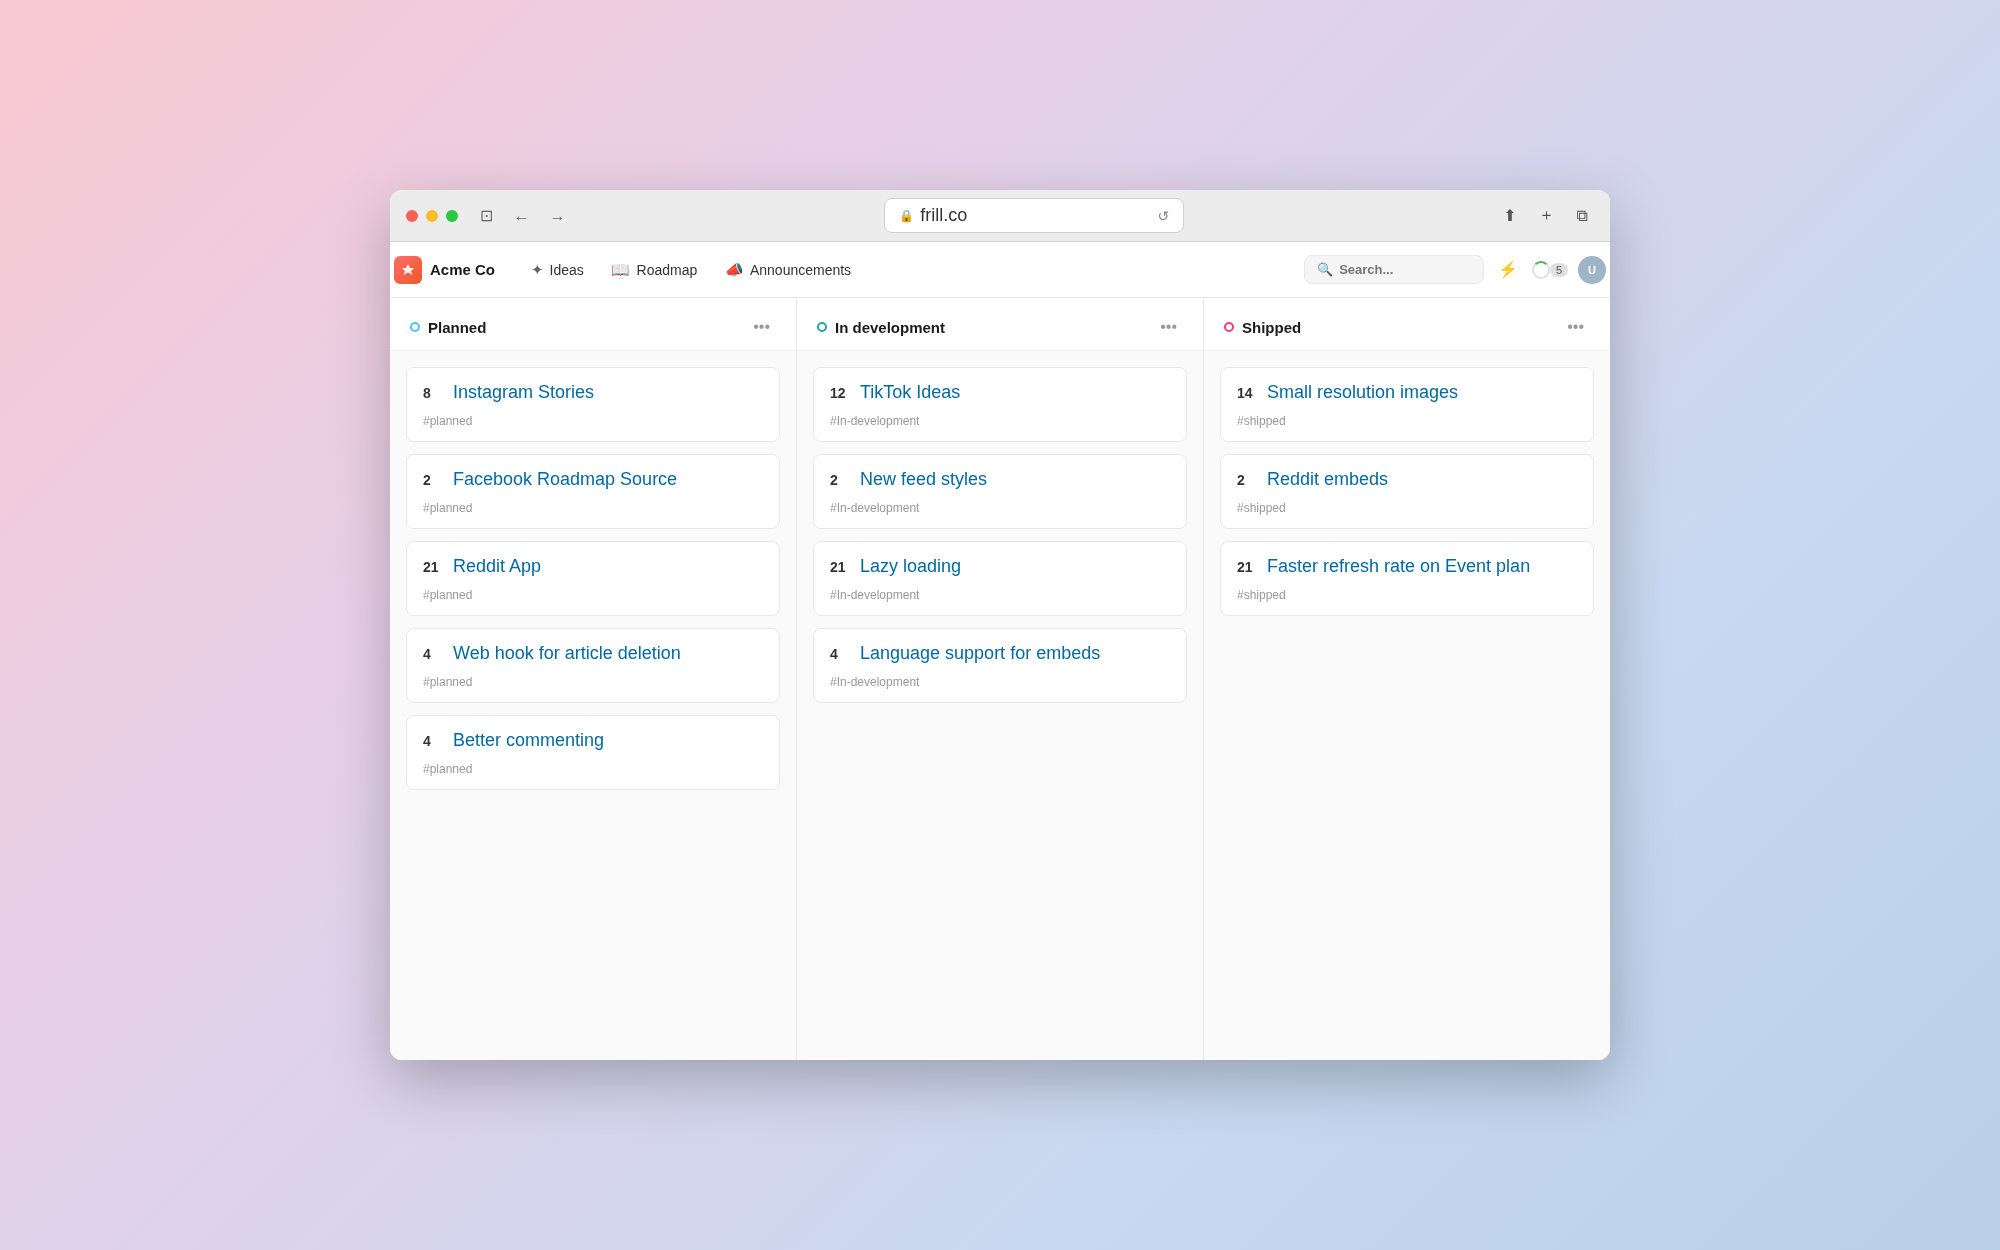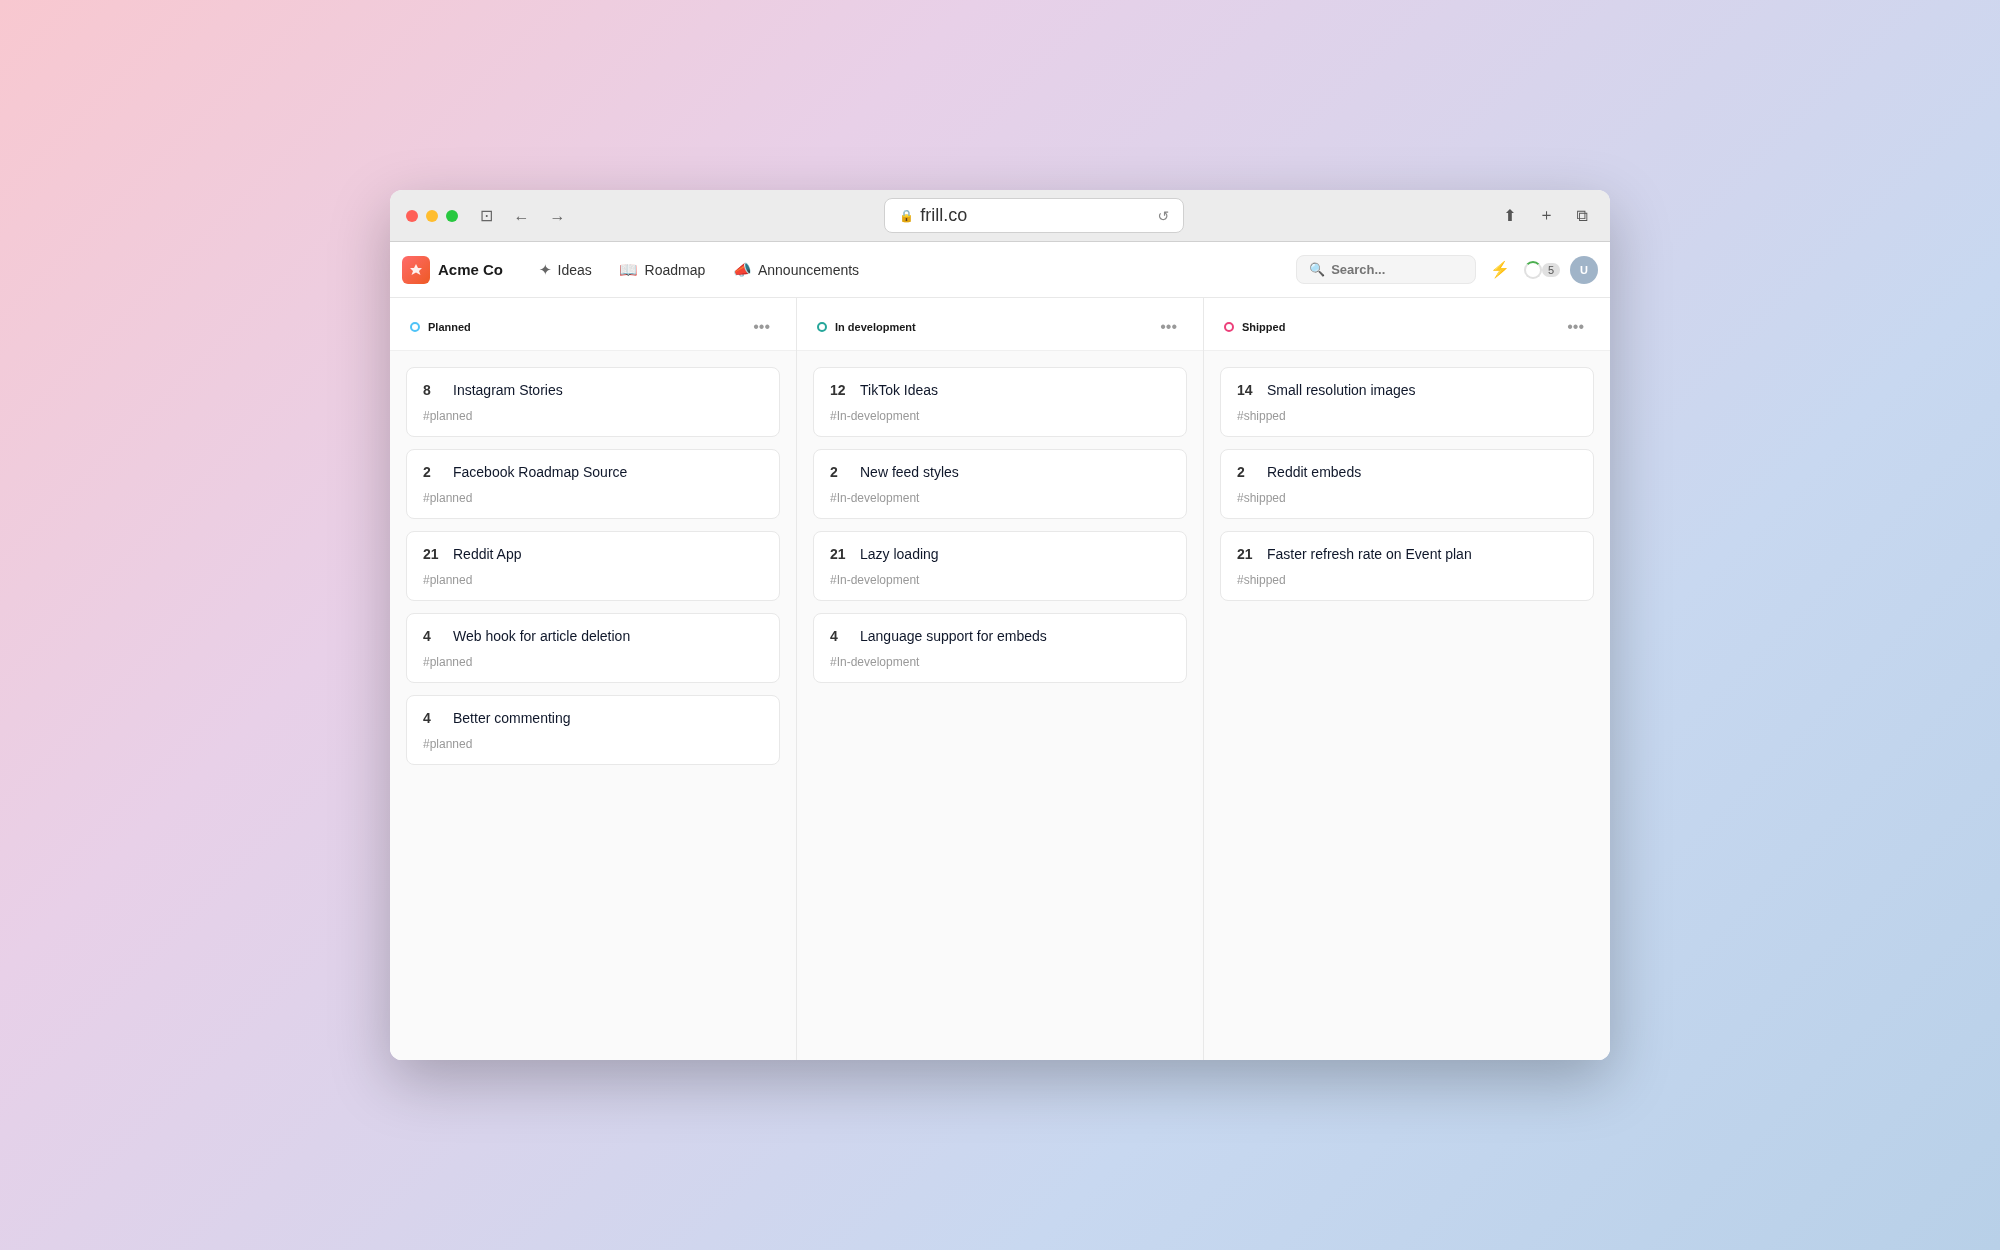--- a/index.html
+++ b/index.html
@@ -122,21 +122,21 @@
       font-size: 16px;
       padding: 4px 6px;
     }
 
     
     .app-header {
       background: white;
       height: 56px;
       display: flex;
       align-items: center;
-      padding: 0 12px;
+      padding: 0 4px;
       gap: 0;
       border-bottom: 1px solid #e8e8e8;
       flex-shrink: 0;
     }
 
     .app-logo {
       display: flex;
       align-items: center;
       gap: 8px;
       margin-right: 24px;
@@ -299,21 +299,21 @@
       height: 10px;
       border-radius: 50%;
       flex-shrink: 0;
     }
 
     .dot-planned { background: #4fc3f7; border: 2px solid #4fc3f7; background: none; border: 2px solid #4fc3f7; }
     .dot-in-development { background: none; border: 2px solid #26a69a; }
     .dot-shipped { background: none; border: 2px solid #ec407a; }
 
     .column-title {
-      font-size: 11px;
+      font-size: 15px;
       font-weight: 600;
       color: #1a1a1a;
       flex: 1;
     }
 
     .column-menu-btn {
       background: none;
       border: none;
       cursor: pointer;
       color: #999;
@@ -348,22 +348,22 @@
     }
 
     .card-count {
       font-size: 14px;
       font-weight: 600;
       color: #333;
       min-width: 20px;
     }
 
     .card-title {
-      font-size: 14px;
-      color: #0f172a;
+      font-size: 18px;
+      color: #0369a1;
       font-weight: 400;
     }
 
     .card-tag {
       font-size: 12px;
       color: #999;
     }
 
     .loading-spinner {
       width: 18px;

